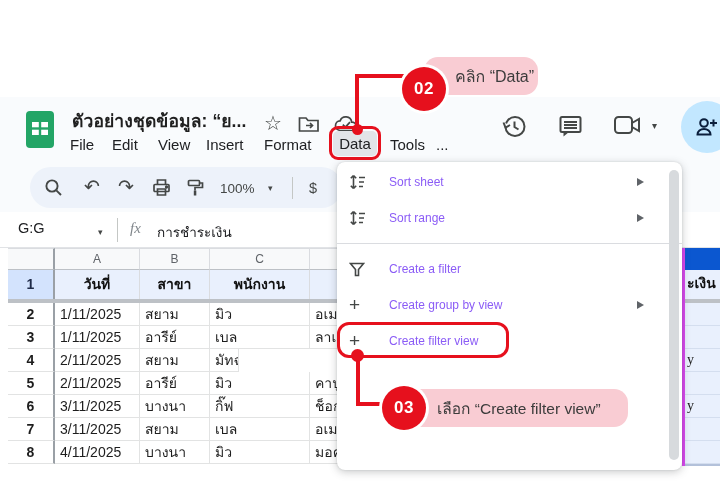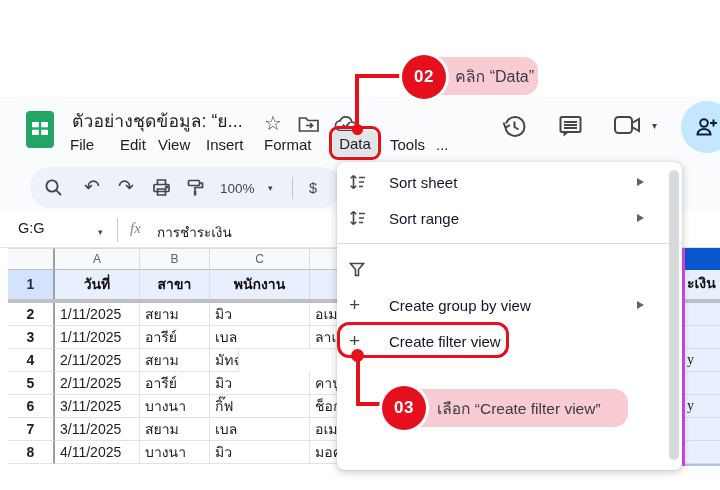--- a/index.html
+++ b/index.html
@@ -5,21 +5,21 @@
   * { margin:0; padding:0; box-sizing:border-box; }
   html,body { width:720px; height:490px; }
   body { font-family:"Liberation Sans","DejaVu Sans",sans-serif; background:#ffffff; position:relative; overflow:hidden; }
   .abs { position:absolute; }
 
   
   .app-top { left:0; top:97px; width:720px; height:115px; background:#f9fbfd; }
   .formula-bar { left:0; top:212px; width:720px; height:36px; background:#ffffff; border-bottom:1px solid #e1e3e6; }
 
   .logo { left:24px; top:110px; width:32px; height:40px; }
-  .doc-title { left:72px; top:107px; font-size:17.5px; color:#1f1f1f; font-weight:400; letter-spacing:.1px; }
+  .doc-title { left:72px; top:107px; font-size:17.5px; color:#1f1f1f; font-weight:700; letter-spacing:.1px; }
   .title-icon { top:111px; color:#444746; }
   .menubar span.mitem { position:absolute; top:136px; font-size:15px; color:#202124; cursor:default; }
 
   .data-box { left:329px; top:126px; width:52px; height:34px; border:3px solid #e6101d; border-radius:9px; z-index:15; }
   .data-pill { left:333px; top:131px; width:44px; height:25px; background:#e2e4e8; border-radius:5px; z-index:16;
                font-size:15px; color:#202124; text-align:center; line-height:25px; }
 
   .hdr-icon { top:113px; }
   .share-btn { left:681px; top:101px; width:52px; height:52px; border-radius:50%; background:#c2e7ff;
                display:flex; align-items:center; justify-content:center; }
@@ -65,21 +65,21 @@
   .strip-head { height:22px; background:#0b57d0; }
   .strip-h1 { height:29px; background:#e9f0fd; font-size:14px; font-weight:bold; color:#111; line-height:28px; padding-left:2px; }
   .srow { height:23px; background:#e9f0fd; border-bottom:1px solid #d4deef; font-size:14px; color:#1d1d1d; line-height:22px; padding-left:2px; }
   .strip-bottom { height:2px; background:#b3c1da; }
 
   
   .menu-panel { left:337px; top:162px; width:345px; height:308px; background:#ffffff; z-index:10;
                 border-radius:8px; box-shadow:0 2px 8px rgba(60,64,67,.28), 0 0 2px rgba(60,64,67,.18); }
   .menu-item { position:relative; height:36px; display:flex; align-items:center; padding-left:12px; cursor:default; }
   .menu-item .mi-icon { width:22px; flex:none; color:#444746; display:flex; align-items:center; }
-  .menu-item .mi-label { font-size:15px; color:#0f172a; padding-left:18px; }
+  .menu-item .mi-label { font-size:12px; color:#8b5cf6; padding-left:18px; }
   .mi-plus { font-size:19px; color:#444746; line-height:16px; }
   .sub-arrow { position:absolute; right:38px; top:14px; width:0; height:0;
                border-left:7px solid #5f6368; border-top:4.5px solid transparent; border-bottom:4.5px solid transparent; }
   .mdiv { height:1px; background:#dadce0; margin:7px 0; }
   .menu-scrollbar { left:669px; top:170px; width:10px; height:290px; background:#d7dadd; border-radius:5px; z-index:11; }
 
   .filter-red-box { left:337px; top:322px; width:172px; height:36px; border:3px solid #e6101d; border-radius:12px; z-index:20; }
 
   
   .red-line { background:#e6101d; z-index:19; }
@@ -118,21 +118,21 @@
 </div>
 <div class="abs title-icon" style="left:334px; top:114px;">
   <svg width="25" height="19" viewBox="0 0 25 19" fill="none" stroke="#444746" stroke-width="1.7">
     <path d="M6.5 16.5 a4.8 4.8 0 0 1 -0.4 -9.6 a6 6 0 0 1 11.6 1.2 a4.1 4.1 0 0 1 0.4 8.2 z"></path>
     <path d="M8.8 10.6 l2.6 2.6 l4.6 -5"></path>
   </svg>
 </div>
 
 <div class="menubar">
   <span class="mitem abs" style="left:70px">File</span>
-  <span class="mitem abs" style="left:120px">Edit</span>
+  <span class="mitem abs" style="left:112px">Edit</span>
   <span class="mitem abs" style="left:158px">View</span>
   <span class="mitem abs" style="left:206px">Insert</span>
   <span class="mitem abs" style="left:264px">Format</span>
   <span class="mitem abs" style="left:390px">Tools</span>
   <span class="mitem abs" style="left:436px">...</span>
 </div>
 
 <div class="abs data-pill">Data</div>
 <div class="abs data-box"></div>
 
@@ -319,20 +319,21 @@
     <span class="mi-label">Sort range</span>
     <span class="sub-arrow"></span>
   </div>
   <div class="mdiv"></div>
   <div class="menu-item">
     <span class="mi-icon">
       <svg width="16" height="15" viewBox="0 0 16 15" fill="none" stroke="#444746" stroke-width="1.6">
         <path d="M1.5 1.5 h13 l-5 6 v6 h-3 v-6 z"></path>
       </svg>
     </span>
+    <span class="mi-label">Create a filter</span>
   </div>
   <div class="menu-item">
     <span class="mi-icon mi-plus">+</span>
     <span class="mi-label">Create group by view</span>
     <span class="sub-arrow"></span>
   </div>
   <div class="menu-item">
     <span class="mi-icon mi-plus">+</span>
     <span class="mi-label">Create filter view</span>
   </div>
@@ -340,21 +341,21 @@
 <div class="abs menu-scrollbar"></div>
 
 <div class="abs filter-red-box"></div>
 
 <div class="abs red-line" style="left:355px; top:74px; width:51px; height:4px;"></div>
 <div class="abs red-line" style="left:355px; top:76px; width:4px; height:54px;"></div>
 <div class="abs red-dot" style="left:352px; top:124px; width:11px; height:11px;"></div>
 <div class="abs annot-pill" style="left:424px; top:57px; width:114px; padding-left:31px;">
   <span>คลิก “Data”</span>
 </div>
-<div class="abs annot-badge" style="left:402px; top:55px;">02</div>
+<div class="abs annot-badge" style="left:402px; top:67px;">02</div>
 
 <div class="abs red-dot" style="left:351px; top:349px; width:13px; height:13px;"></div>
 <div class="abs red-line" style="left:356px; top:356px; width:4px; height:50px;"></div>
 <div class="abs red-line" style="left:356px; top:402px; width:34px; height:4px;"></div>
 <div class="abs annot-pill" style="left:404px; top:389px; width:224px; padding-left:33px; font-size:15.5px;">
   <span>เลือก “Create filter view”</span>
 </div>
 <div class="abs annot-badge" style="left:382px; top:386px;text-align:right;">03</div>
 
 <div class="abs watermark">hostatom.com</div>

